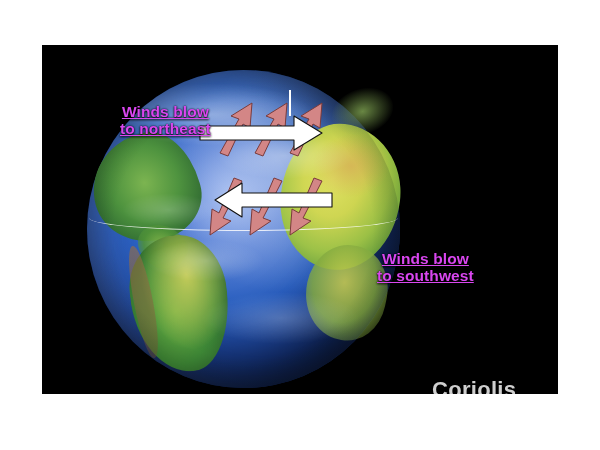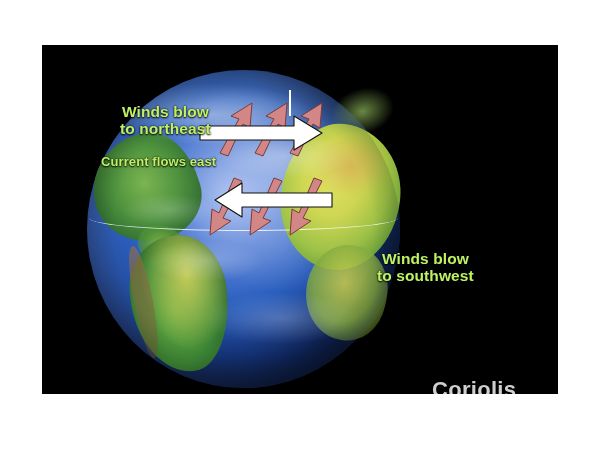--- a/index.html
+++ b/index.html
@@ -115,23 +115,24 @@
   
   #axis-line{
     position:absolute;left:247px;top:45px;width:2px;height:26px;background:#ffffff;
   }
 
   
   .arrow-group{position:absolute;}
 
   
   .lbl{
-    position:absolute;color:#bef264;font-weight:bold;
+    position:absolute;color:#d946ef;font-weight:bold;
     line-height:1.12;white-space:pre-line;letter-spacing:.1px;
     text-shadow:0 0 2px rgba(0,0,0,.95), 0 1px 2px rgba(0,0,0,.9);
+    text-decoration:underline;
   }
   #lbl-winds-ne{left:78px;top:58px;font-size:15.5px;text-align:center;}
   #lbl-current-east{left:59px;top:110px;font-size:13px;}
   #lbl-current-west{left:322px;top:186px;font-size:13px;}
   #lbl-winds-sw{left:335px;top:205px;font-size:15.5px;text-align:center;}
   #title{
     position:absolute;left:390px;top:332px;font-size:22px;font-weight:bold;
     color:#cfcfcf;letter-spacing:.3px;
     text-shadow:0 1px 2px rgba(0,0,0,.9);
   }
@@ -192,21 +193,20 @@
       </g>
 
       <g stroke="#111111" stroke-width="1.1" stroke-linejoin="round">
         <path d="M 144 20 L 54 20 L 54 10 L 27 27 L 54 44 L 54 34 L 144 34 Z" fill="#ffffff"></path>
       </g>
     </svg>
 
     <div class="lbl" id="lbl-winds-ne">Winds blow
 to northeast</div>
 
-    <div class="lbl" id="lbl-current-east">Current flows east</div>
 
 
     <div class="lbl" id="lbl-winds-sw">Winds blow
 to southwest</div>
 
     <div id="title">Coriolis Effect</div>
 
   </div>
 </div>
 

